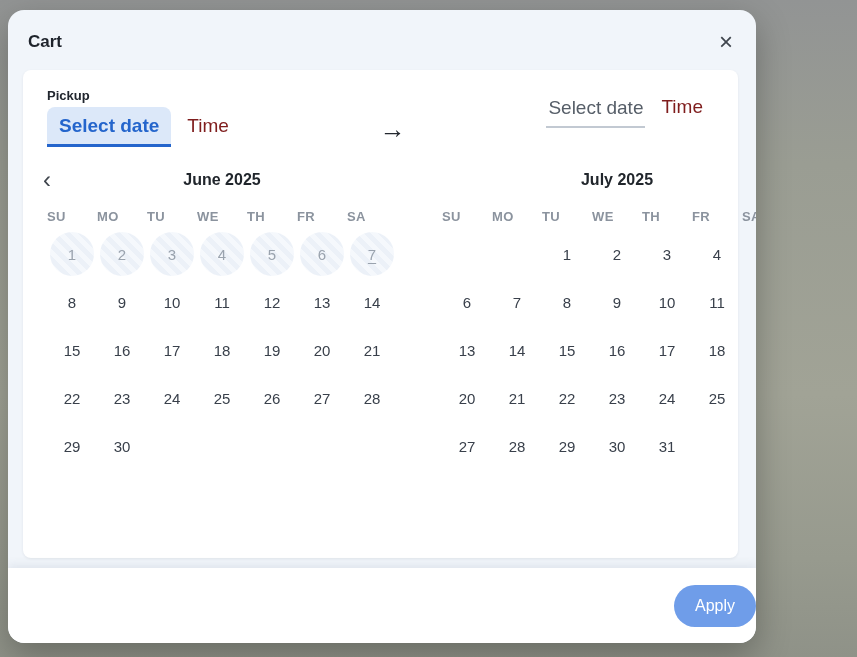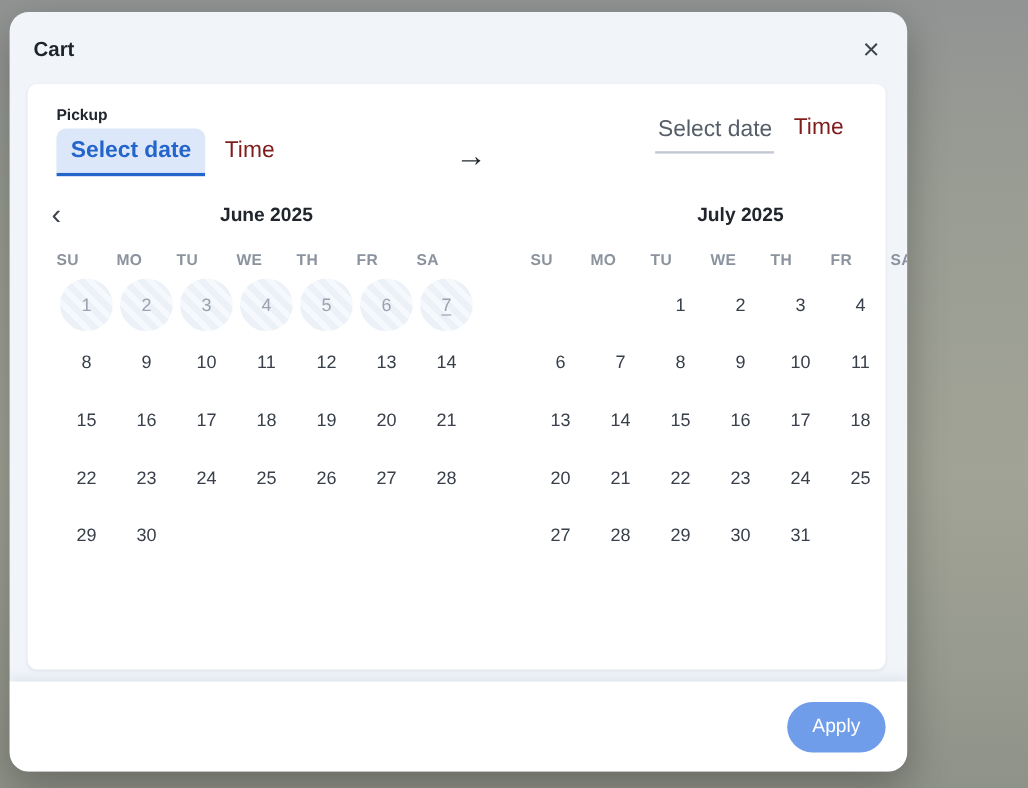--- a/index.html
+++ b/index.html
@@ -75,21 +75,21 @@
   .day.disabled .day-inner, .day.disabled-today .day-inner {
     color:#9AA3AE; cursor:default;
     background:repeating-linear-gradient(45deg,#ECF1F8 0 5px,#F5F8FC 5px 10px);
   }
   .day.disabled-today .day-inner { text-decoration:underline; text-underline-offset:3px; }
   .modal-footer {
     margin-top:auto; flex:0 0 auto; height:75px; background:#fff;
     border-radius:0 0 16px 16px;
     box-shadow:0 -3px 10px rgba(70,90,120,.10);
     display:flex; align-items:center; justify-content:flex-end;
-    padding-right:18px;
+    padding-right:0;
   }
   .apply-btn {
     height:42px; padding:0 21px; border:none; border-radius:21px;
     background:#6F9DE9; color:#fff; font-size:16px; font-weight:500;
     cursor:pointer; font-family:inherit;
   }
 </style>
 </head>
 <body>
 

